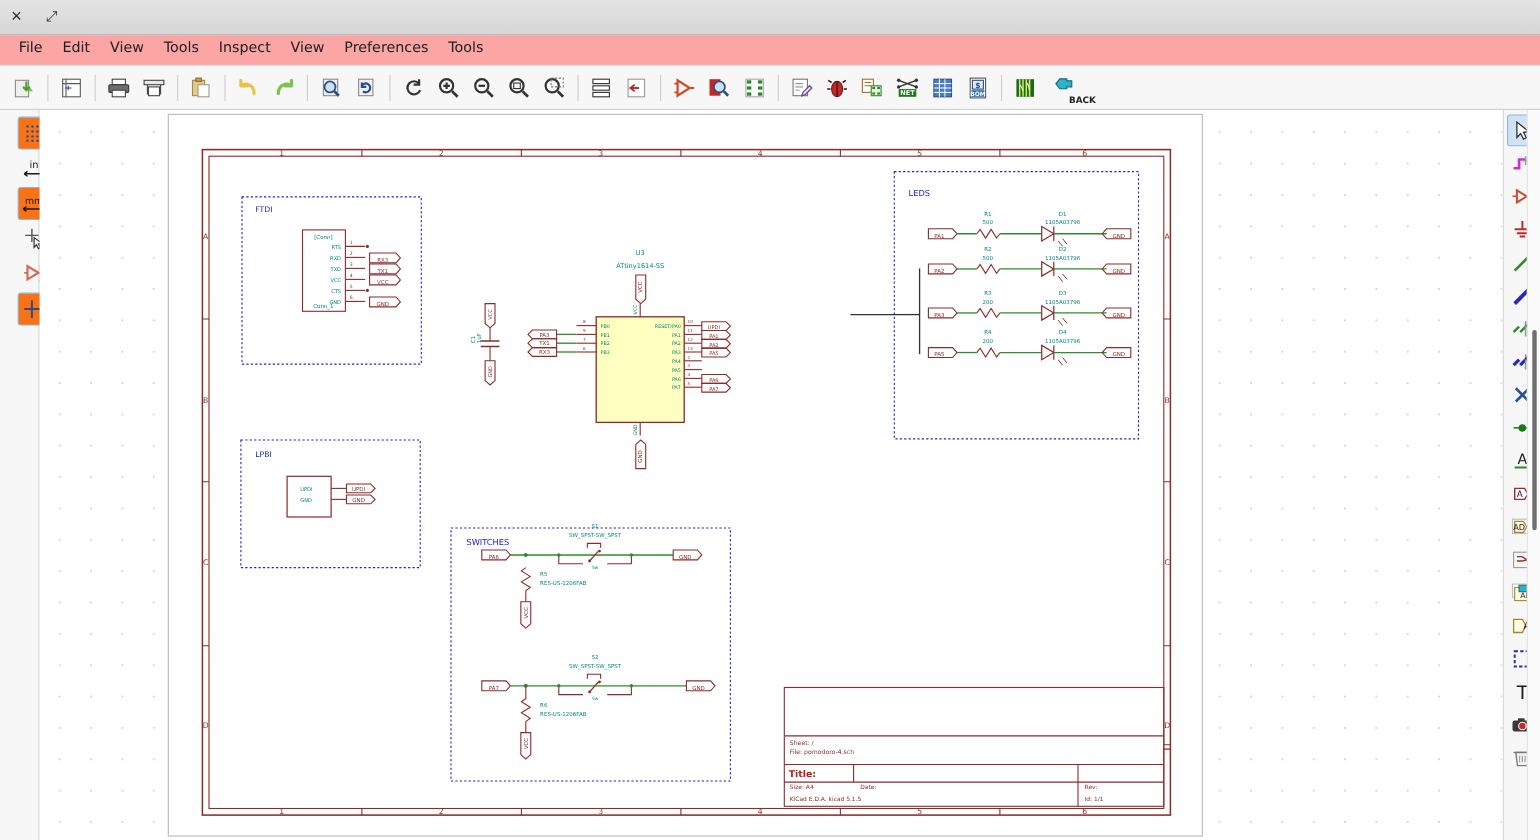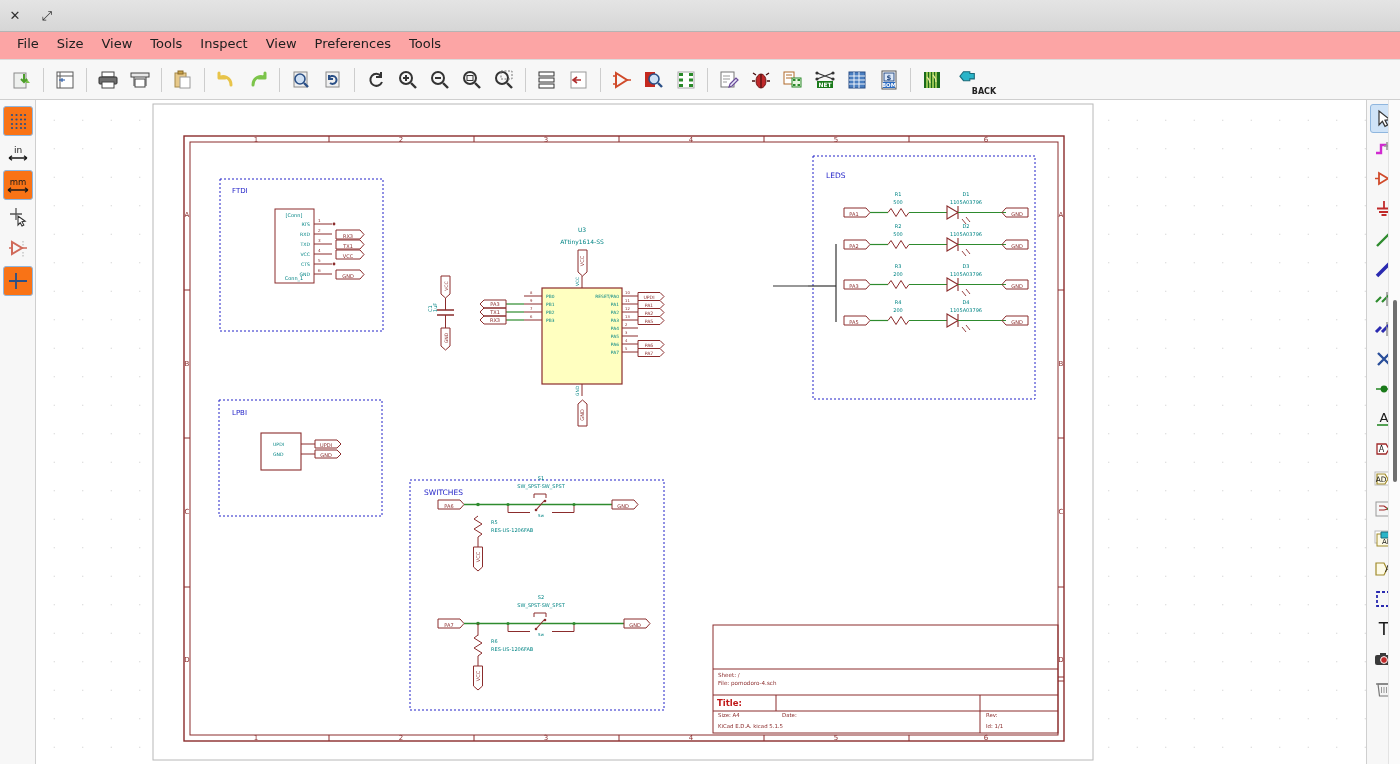--- a/index.html
+++ b/index.html
@@ -59,21 +59,21 @@
   .backlbl { font-size: 8px; font-weight: bold; color: #222;
     position: absolute; bottom: -1px; left: 16px; width: 100%; text-align: center; }
 
   
   #lefttoolbar {
     position: absolute; left: 0; top: 100px; width: 36px; height: 664px;
     background: #f7f7f7; border-right: 1px solid #cfcfcf;
     padding-top: 4px;
   }
   .ltbtn {
-    width: 30px; height: 30px; margin: 2px 3px;
+    width: 30px; height: 30px; margin: 2px 16px;
     display: flex; align-items: center; justify-content: center;
     border: 1px solid transparent; border-radius: 3px; cursor: pointer;
   }
   .ltbtn.on { background: #f97316; border-color: #8fb6de; }
 
   
   #righttoolbar {
     position: absolute; right: 0; top: 100px; width: 34px; height: 664px;
     background: #f7f7f7; border-left: 1px solid #cfcfcf;
     padding-top: 3px;
@@ -115,21 +115,21 @@
 </head>
 <body>
 
 <div id="titlebar">
   <div class="tb-close">✕</div>
   <div class="tb-max">⤢</div>
 </div>
 
 <div id="menubar">
   <div class="mi">File</div>
-  <div class="mi">Size</div>
+  <div class="mi">Edit</div>
   <div class="mi">View</div>
   <div class="mi">Tools</div>
   <div class="mi">Inspect</div>
   <div class="mi">View</div>
   <div class="mi">Preferences</div>
   <div class="mi">Tools</div>
 </div>
 
 <div id="toolbar">
 

